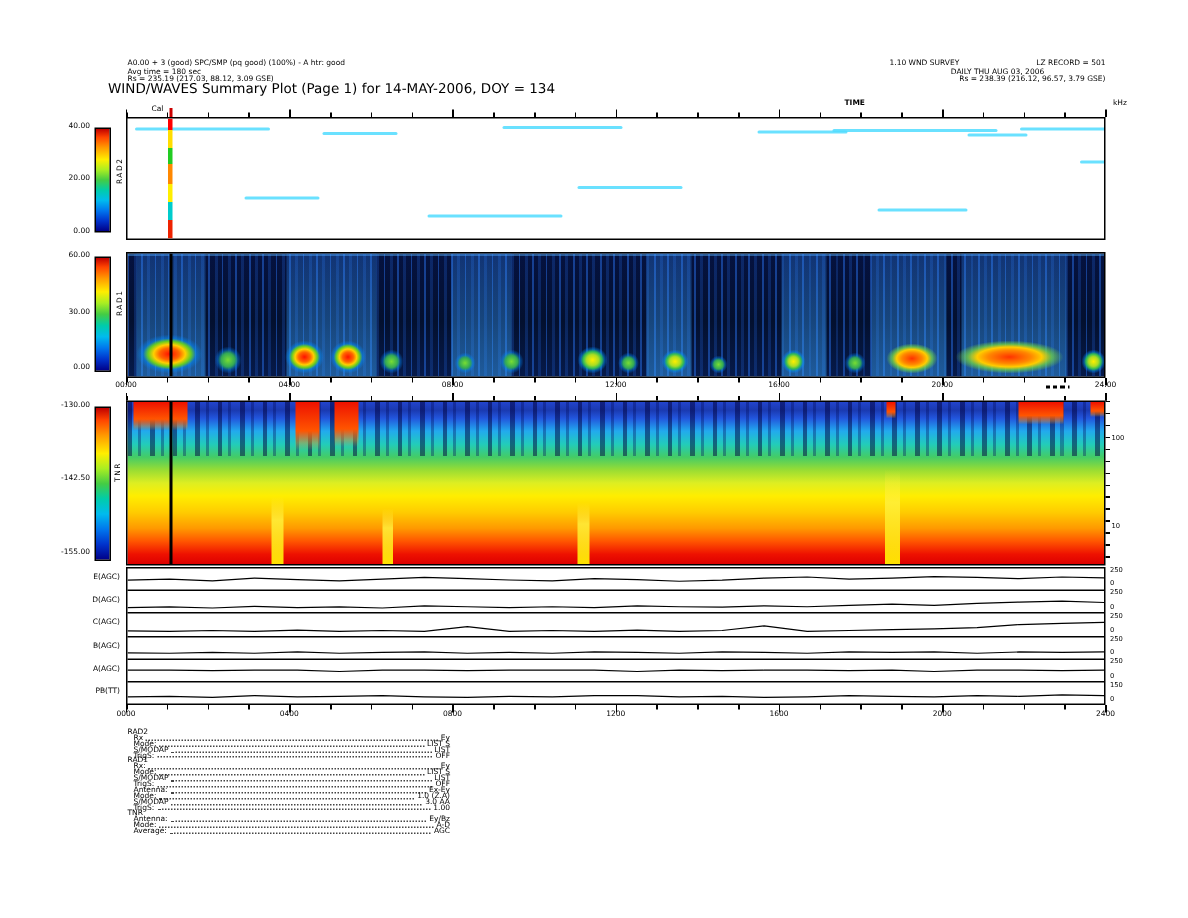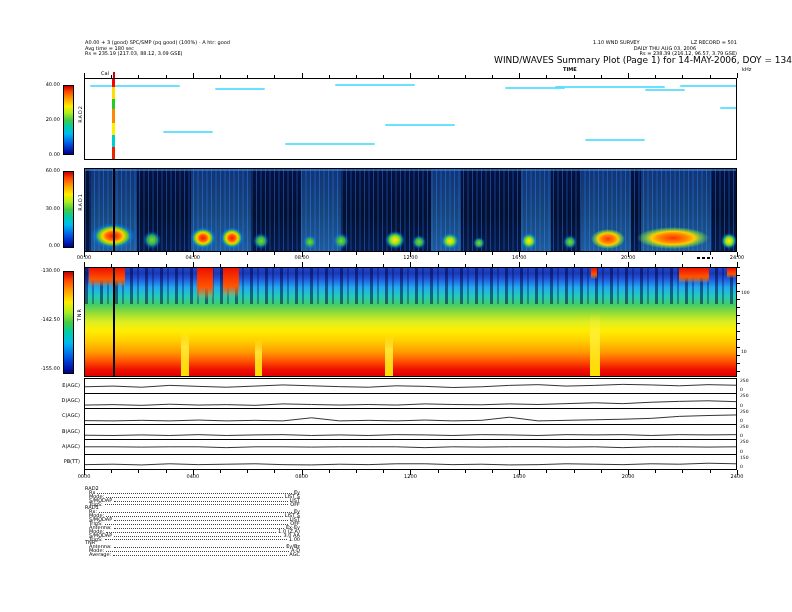--- a/index.html
+++ b/index.html
@@ -2,21 +2,21 @@
 <html><head>
 <meta charset="utf-8">
 <style>
   html,body{margin:0;padding:0;background:#fff;}
   #stage{position:relative;width:792px;height:612px;background:#fff;overflow:hidden;
          font-family:"DejaVu Sans","Liberation Sans",sans-serif;color:#000;}
   .abs{position:absolute;}
   .t5{font-size:5px;line-height:5.5px;letter-spacing:0;}
   .t45{font-size:4.5px;line-height:4.5px;}
   #hdr-left{left:85px;top:40px;}
-  #title{left:72px;right:0;top:55px;text-align:right;font-size:9px;line-height:10px;}
+  #title{left:72px;right:0;top:55px;text-align:left;font-size:9px;line-height:10px;}
   #hdr-right{left:593px;top:40px;width:144px;}
   #hdr-right .hr1{display:flex;justify-content:space-between;}
   #hdr-right .hr2{text-align:center;}
   #hdr-right .hr3{text-align:right;}
   #time-lab{left:563px;top:67px;font-weight:bold;}
   #khz-lab{left:742px;top:67px;}
   #cal-lab{left:101px;top:71px;}
   #cal-tick{left:113px;top:72px;width:2px;height:6px;background:#c00;}
   #axis-smudge{left:697px;top:257px;width:16px;height:2px;
     background:repeating-linear-gradient(90deg,#000 0 3px,transparent 3px 5px);}

